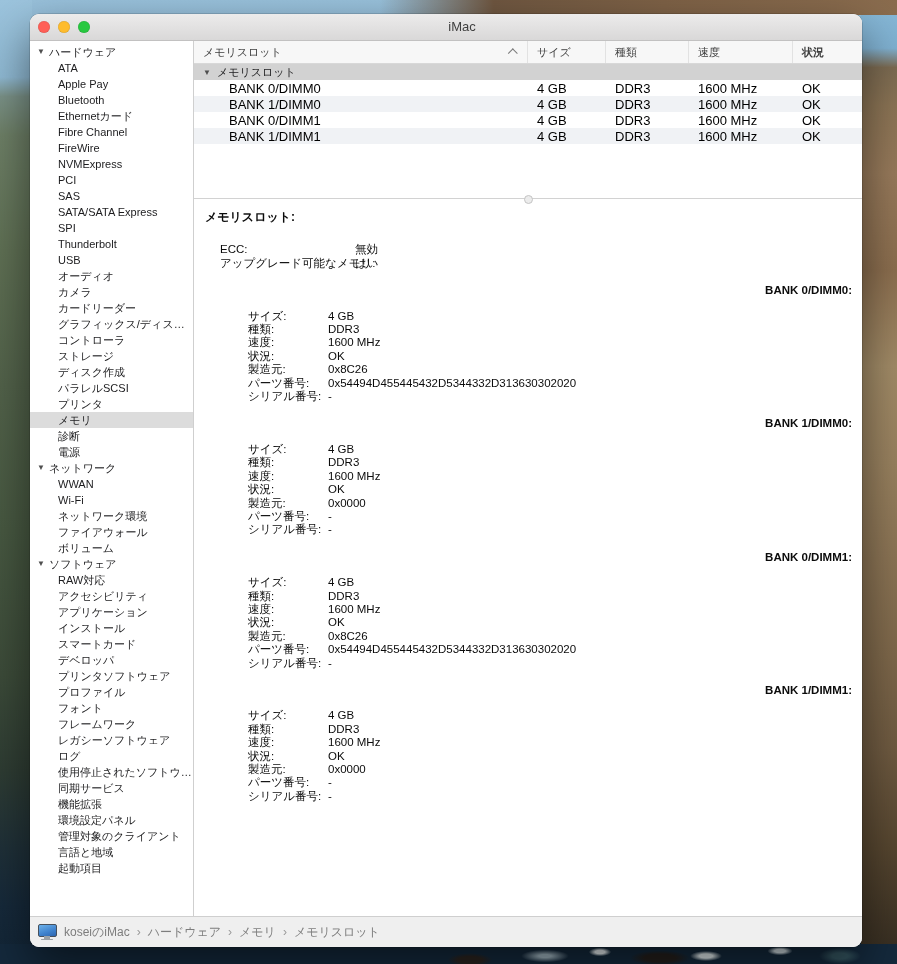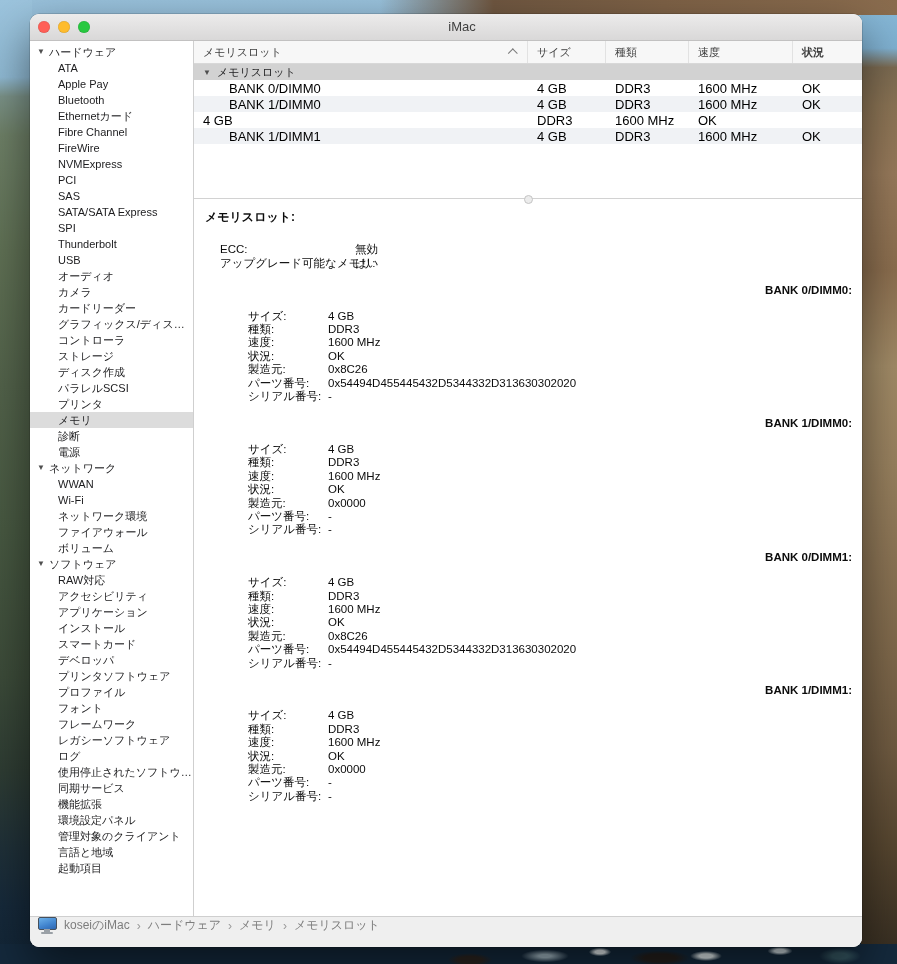--- a/index.html
+++ b/index.html
@@ -70,21 +70,21 @@
   .details{flex:1;overflow:hidden;padding:8px 10px 0 11px;font-size:11.5px;
     line-height:13.4px;color:#0b0b0b;}
   .d-title{font-weight:bold;font-size:12px;margin-bottom:19px;}
   .d-row{display:flex;white-space:nowrap;}
   .summary{margin-left:15px;}
   .d-label{flex:none;width:135px;}
   .bank{margin-left:43px;margin-top:14px;}
   .bank-h{font-weight:bold;font-size:11.5px;margin-bottom:12px;text-align:right;}
   .b-label{flex:none;width:80px;}
   
-  .statusbar{flex:none;height:30px;display:flex;align-items:flex-start;background:#efefef;
+  .statusbar{flex:none;height:30px;display:flex;align-items:center;background:#efefef;
     border-top:1px solid #cfcfcf;padding-left:7px;font-size:12px;color:#7d7d7d;}
   .imac-icon{width:20px;height:17px;position:relative;margin-right:7px;flex:none;}
   .imac-screen{position:absolute;left:1px;top:0;width:17px;height:11px;border-radius:2px;
     background:linear-gradient(160deg,#6cb1ea 0%,#3f82cd 60%,#2e66b0 100%);
     border:1.5px solid #46505c;}
   .imac-stand{position:absolute;left:7px;top:12px;width:6px;height:3px;background:#9aa0a6;}
   .imac-base{position:absolute;left:4px;top:15px;width:12px;height:1.5px;background:#9aa0a6;
     border-radius:1px;}
   .breadcrumb{display:flex;align-items:center;gap:7px;white-space:nowrap;}
   .bc-sep{color:#9a9a9a;font-size:12px;}
@@ -205,20 +205,21 @@
             <div class="td">OK</div>
           </div>
           <div class="trow alt">
             <div class="td td-slot">BANK 1/DIMM0</div>
             <div class="td">4 GB</div>
             <div class="td">DDR3</div>
             <div class="td">1600 MHz</div>
             <div class="td">OK</div>
           </div>
           <div class="trow">
+            <div class="td td-slot">BANK 0/DIMM1</div>
             <div class="td">4 GB</div>
             <div class="td">DDR3</div>
             <div class="td">1600 MHz</div>
             <div class="td">OK</div>
           </div>
           <div class="trow alt">
             <div class="td td-slot">BANK 1/DIMM1</div>
             <div class="td">4 GB</div>
             <div class="td">DDR3</div>
             <div class="td">1600 MHz</div>

